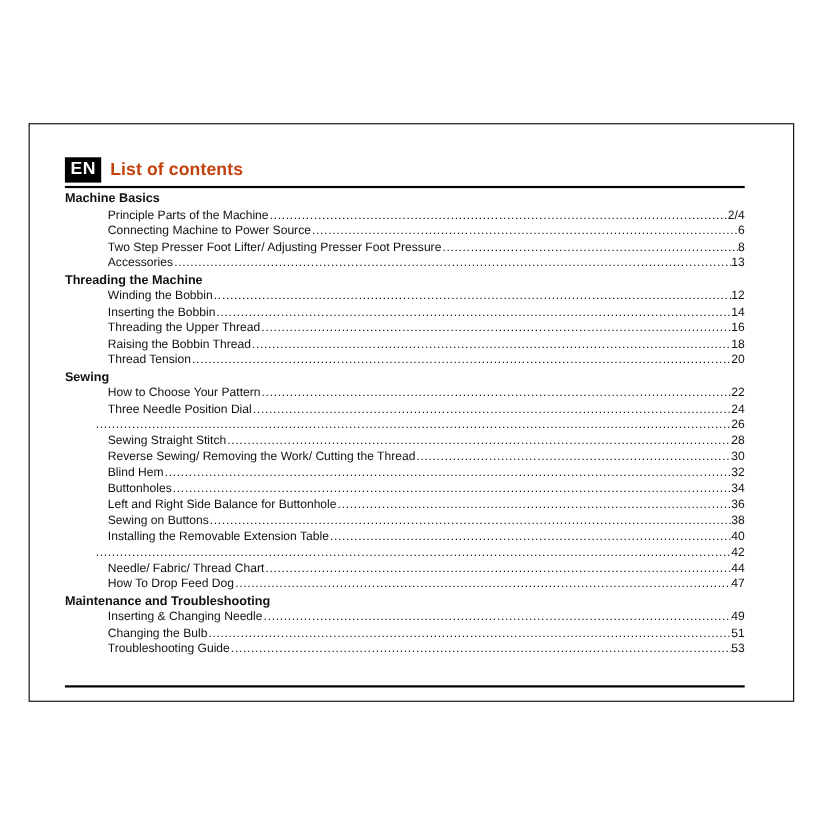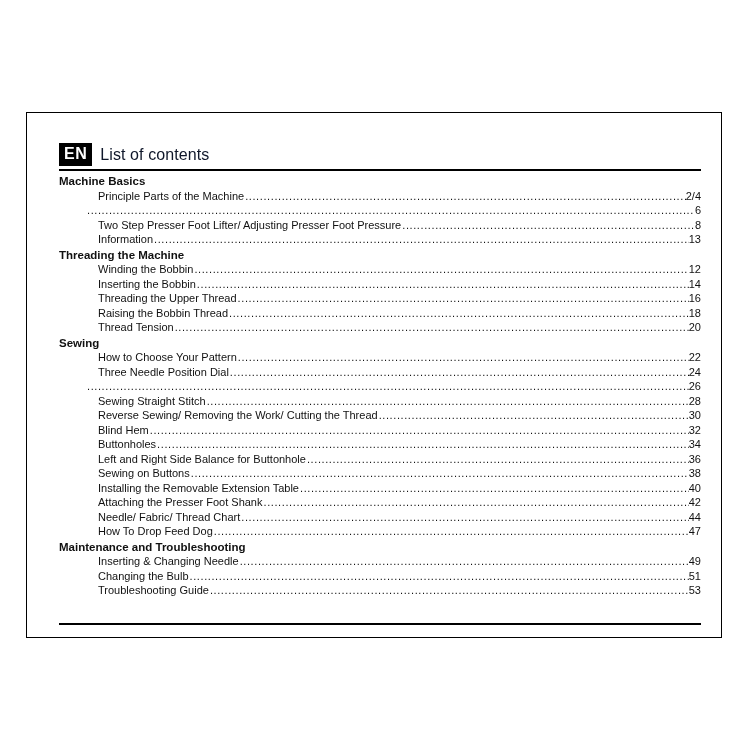--- a/index.html
+++ b/index.html
@@ -20,42 +20,42 @@
     width: 696px;
     height: 526px;
     border: 1px solid #000000;
     background: #ffffff;
     box-sizing: border-box;
   }
   .inner {
     position: absolute;
     left: 32px;
     top: 30px;
-    right: 20px;
+    right: 44px;
   }
   .title-row {
     display: flex;
     align-items: center;
     gap: 8px;
     margin-bottom: 3px;
   }
   .lang-badge {
     background: #000000;
     color: #ffffff;
     font-weight: bold;
     font-size: 16px;
     line-height: 1;
     padding: 3px 5px 4px 5px;
     letter-spacing: 0.5px;
     font-family: "Liberation Sans", sans-serif;
   }
   .title-text {
     font-size: 16px;
-    font-weight: normal;
-    color: #0f172a;
+    font-weight: bold;
+    color: #c2410c;
     letter-spacing: 0.1px;
   }
   .rule-top {
     border-top: 2px solid #000000;
     margin: 2px 0 3px 0;
   }
   .section-title {
     font-size: 11.5px;
     font-weight: bold;
     color: #111111;
@@ -108,30 +108,31 @@
     <div class="rule-top"></div>
 
     <div id="toc">
         <div class="section-title">Machine Basics</div>
         <div class="entry">
           <span class="label">Principle Parts of the Machine</span>
           <span class="dots">........................................................................................................................................................................................................</span>
           <span class="pageno">2/4</span>
         </div>
         <div class="entry">
+          <span class="label">Connecting Machine to Power Source</span>
           <span class="dots">........................................................................................................................................................................................................</span>
           <span class="pageno">6</span>
         </div>
         <div class="entry">
           <span class="label">Two Step Presser Foot Lifter/ Adjusting Presser Foot Pressure</span>
           <span class="dots">........................................................................................................................................................................................................</span>
           <span class="pageno">8</span>
         </div>
         <div class="entry">
-          <span class="label">Information</span>
+          <span class="label">Accessories</span>
           <span class="dots">........................................................................................................................................................................................................</span>
           <span class="pageno">13</span>
         </div>
         <div class="section-title">Threading the Machine</div>
         <div class="entry">
           <span class="label">Winding the Bobbin</span>
           <span class="dots">........................................................................................................................................................................................................</span>
           <span class="pageno">12</span>
         </div>
         <div class="entry">
@@ -198,21 +199,20 @@
           <span class="label">Sewing on Buttons</span>
           <span class="dots">........................................................................................................................................................................................................</span>
           <span class="pageno">38</span>
         </div>
         <div class="entry">
           <span class="label">Installing the Removable Extension Table</span>
           <span class="dots">........................................................................................................................................................................................................</span>
           <span class="pageno">40</span>
         </div>
         <div class="entry">
-          <span class="label">Attaching the Presser Foot Shank</span>
           <span class="dots">........................................................................................................................................................................................................</span>
           <span class="pageno">42</span>
         </div>
         <div class="entry">
           <span class="label">Needle/ Fabric/ Thread Chart</span>
           <span class="dots">........................................................................................................................................................................................................</span>
           <span class="pageno">44</span>
         </div>
         <div class="entry">
           <span class="label">How To Drop Feed Dog</span>

